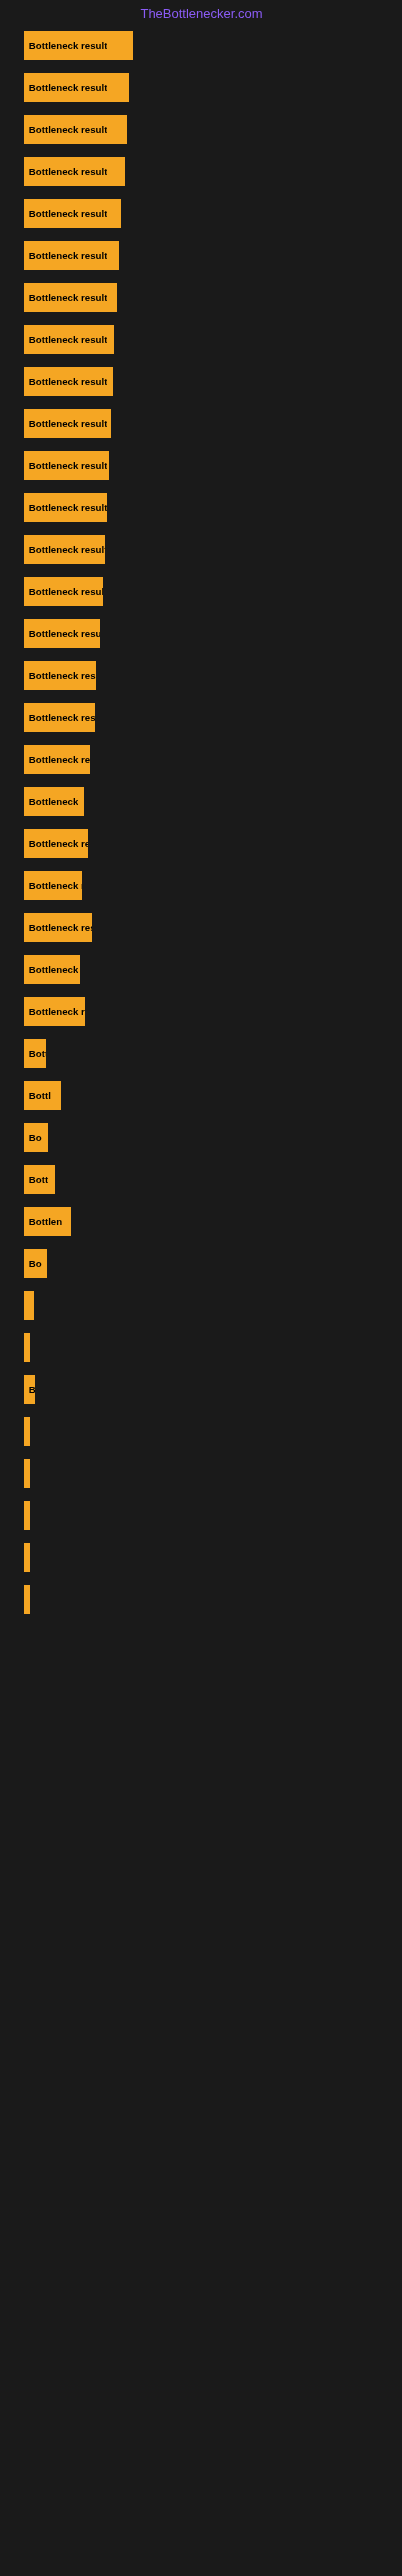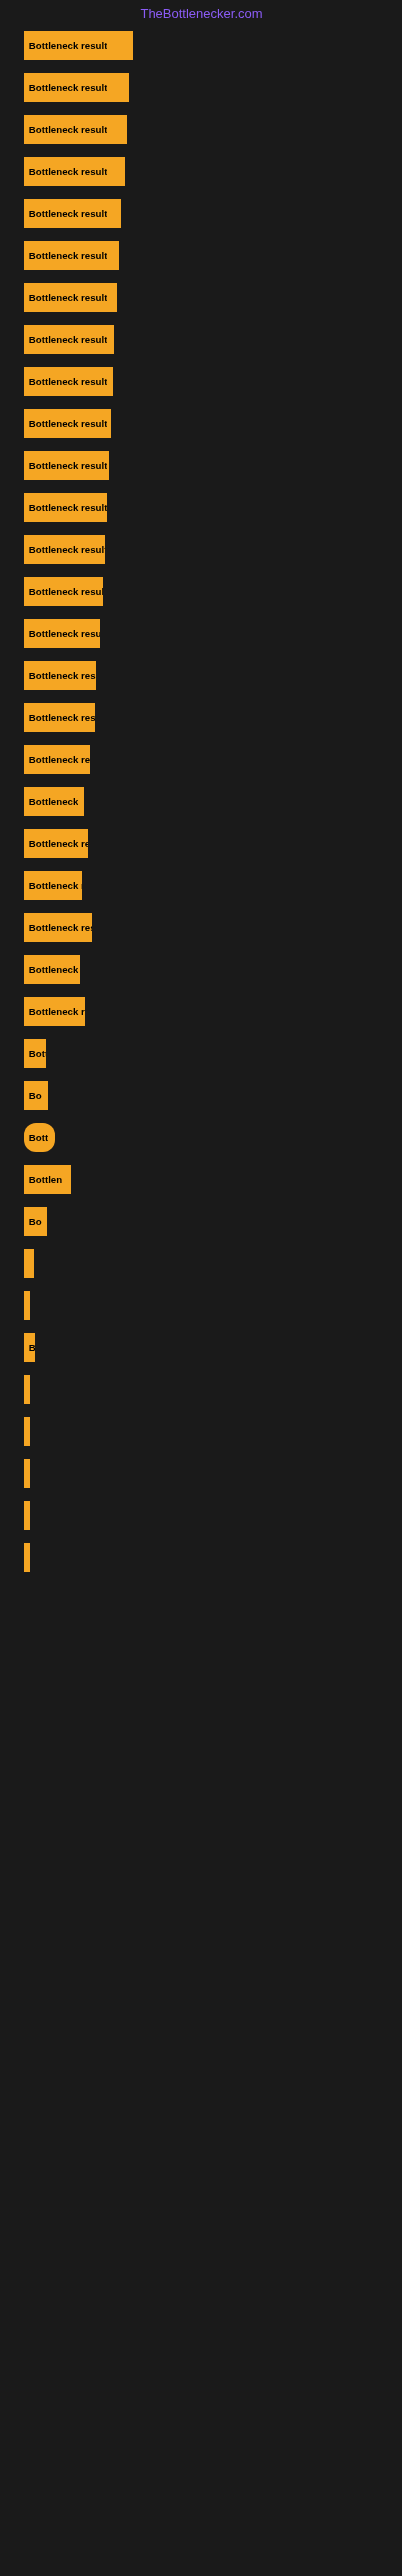--- a/index.html
+++ b/index.html
@@ -173,26 +173,31 @@
       <div class="bar" style="width: 61px;">
         <span class="bar-label">Bottleneck re</span>
       </div>
     </div>
     <div class="bar-container">
       <div class="bar" style="width: 22px;">
         <span class="bar-label">Bottle</span>
       </div>
     </div>
     <div class="bar-container">
+      <div class="bar" style="width: 37px;">
+        <span class="bar-label">Bottl</span>
+      </div>
+    </div>
+    <div class="bar-container">
       <div class="bar" style="width: 24px;">
         <span class="bar-label">Bo</span>
       </div>
     </div>
     <div class="bar-container">
-      <div class="bar" style="width: 31px; border-radius: 12px;">
+      <div class="bar" style="width: 31px;">
         <span class="bar-label">Bott</span>
       </div>
     </div>
     <div class="bar-container">
       <div class="bar" style="width: 47px;">
         <span class="bar-label">Bottlen</span>
       </div>
     </div>
     <div class="bar-container">
       <div class="bar" style="width: 22.5px;">

